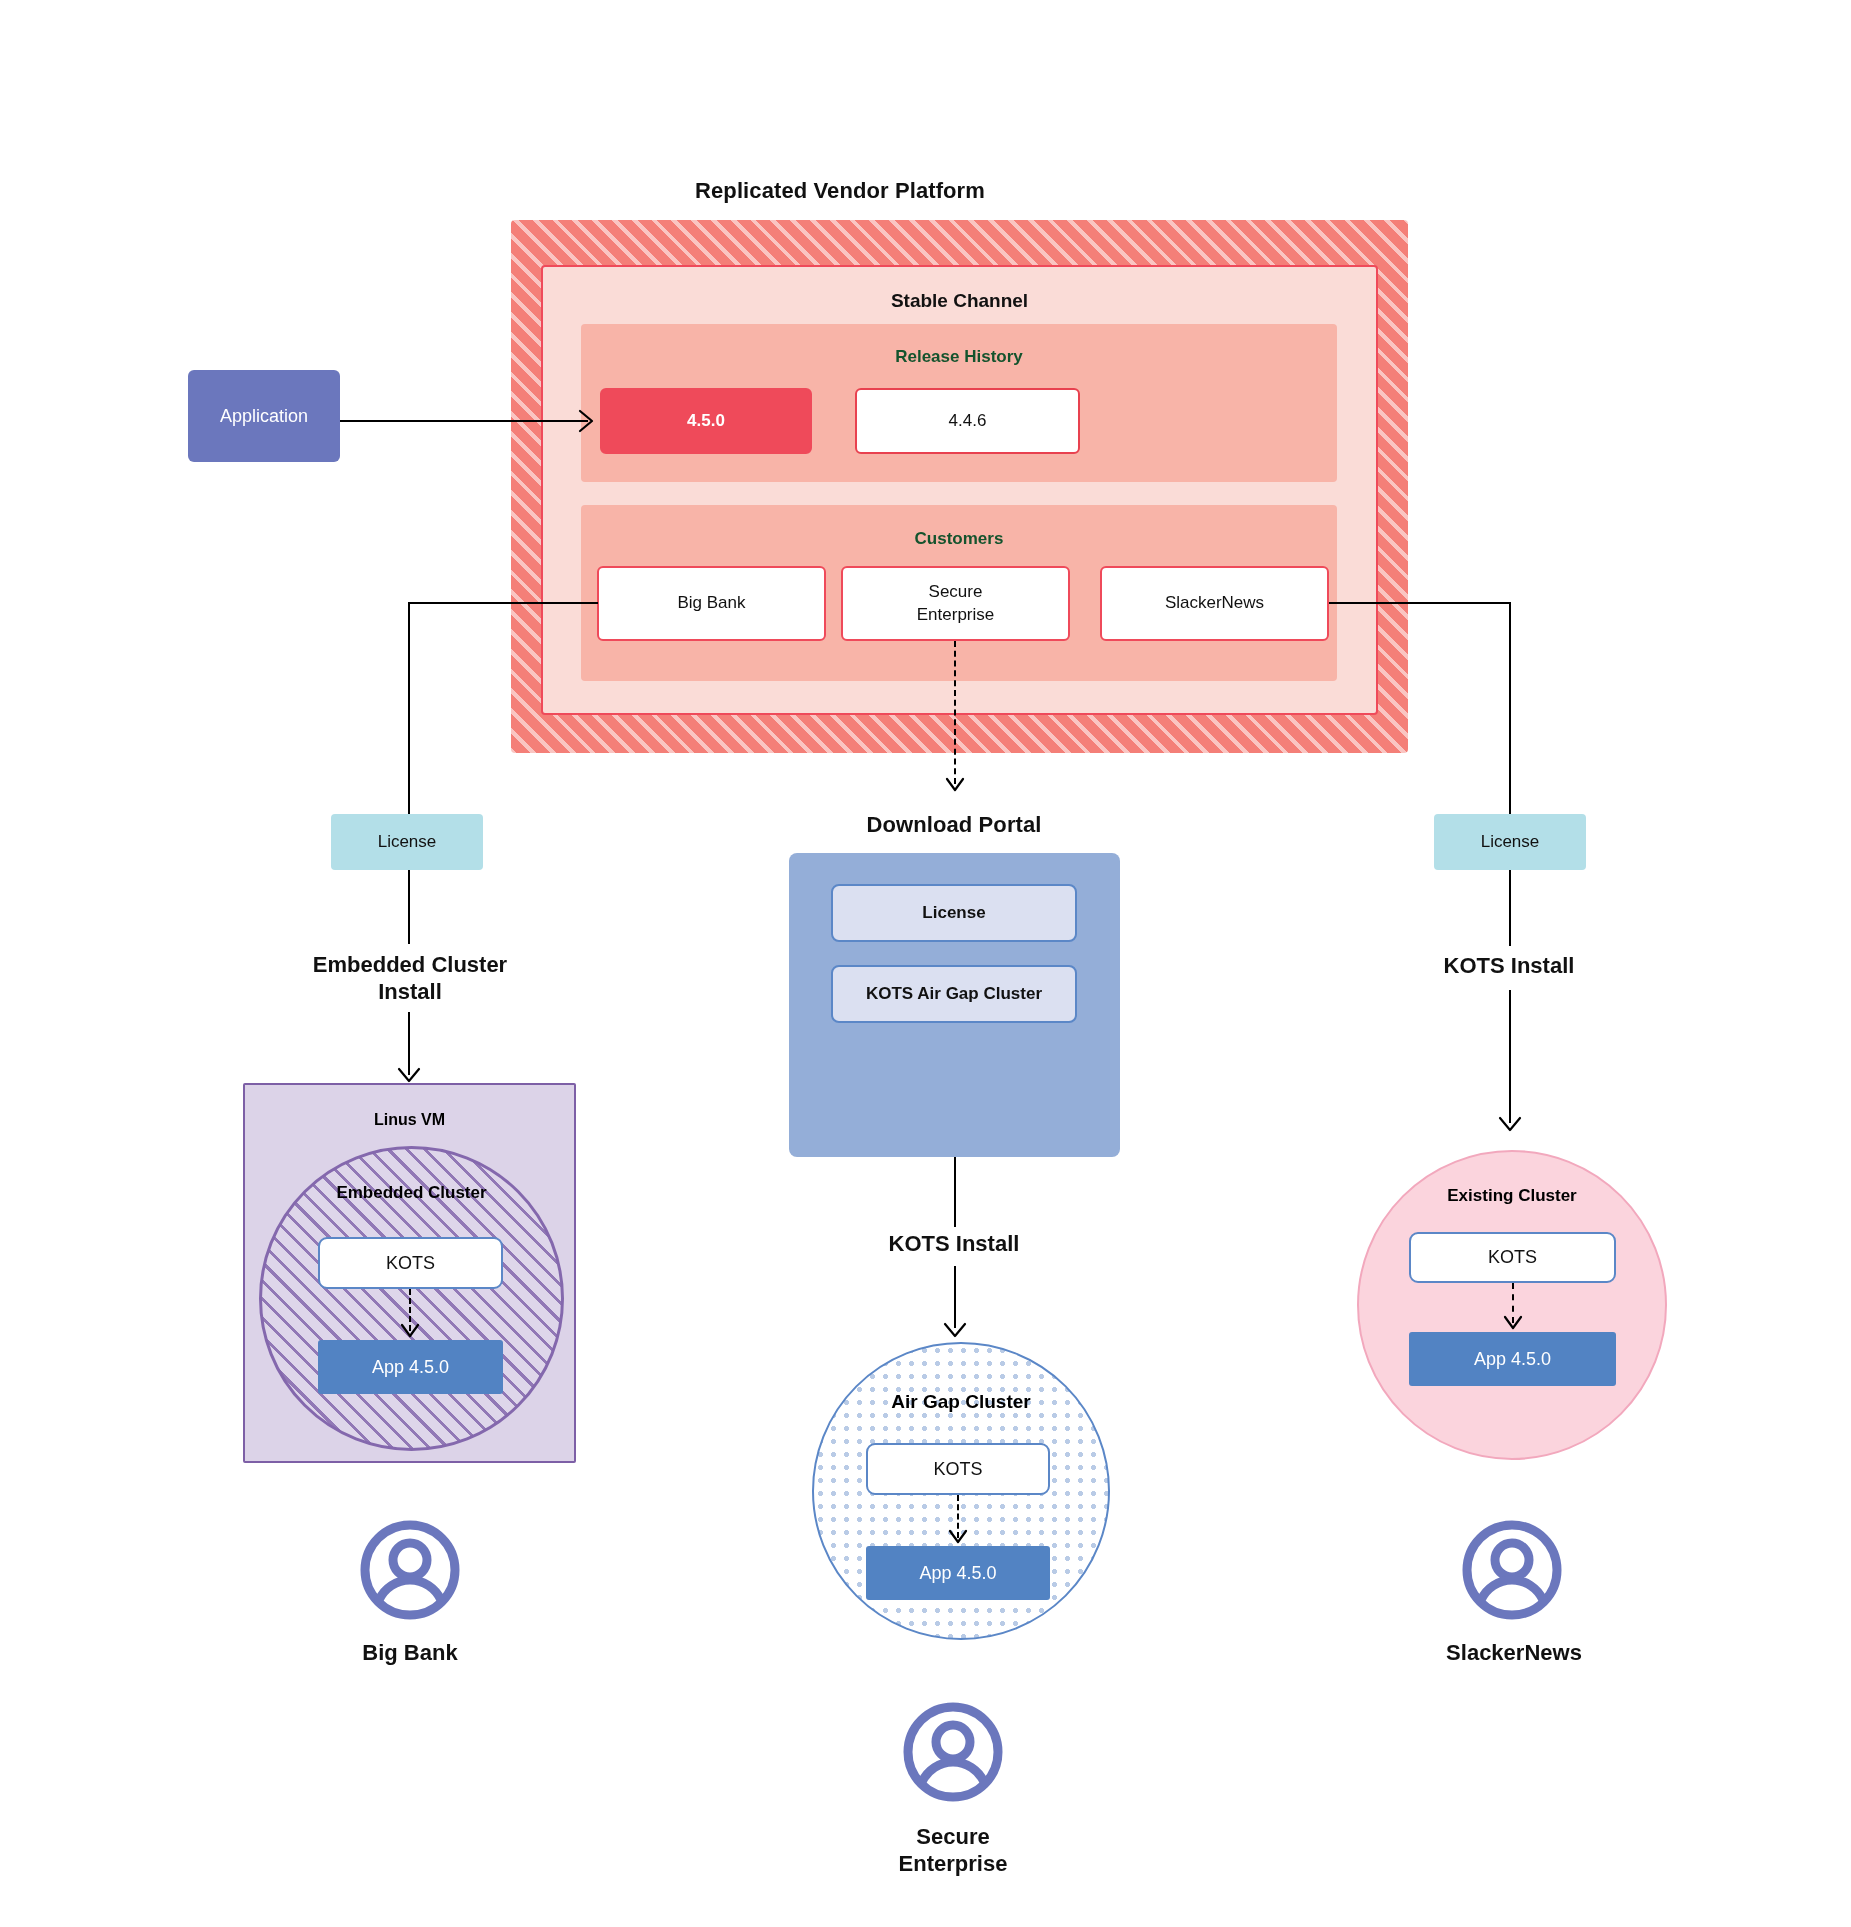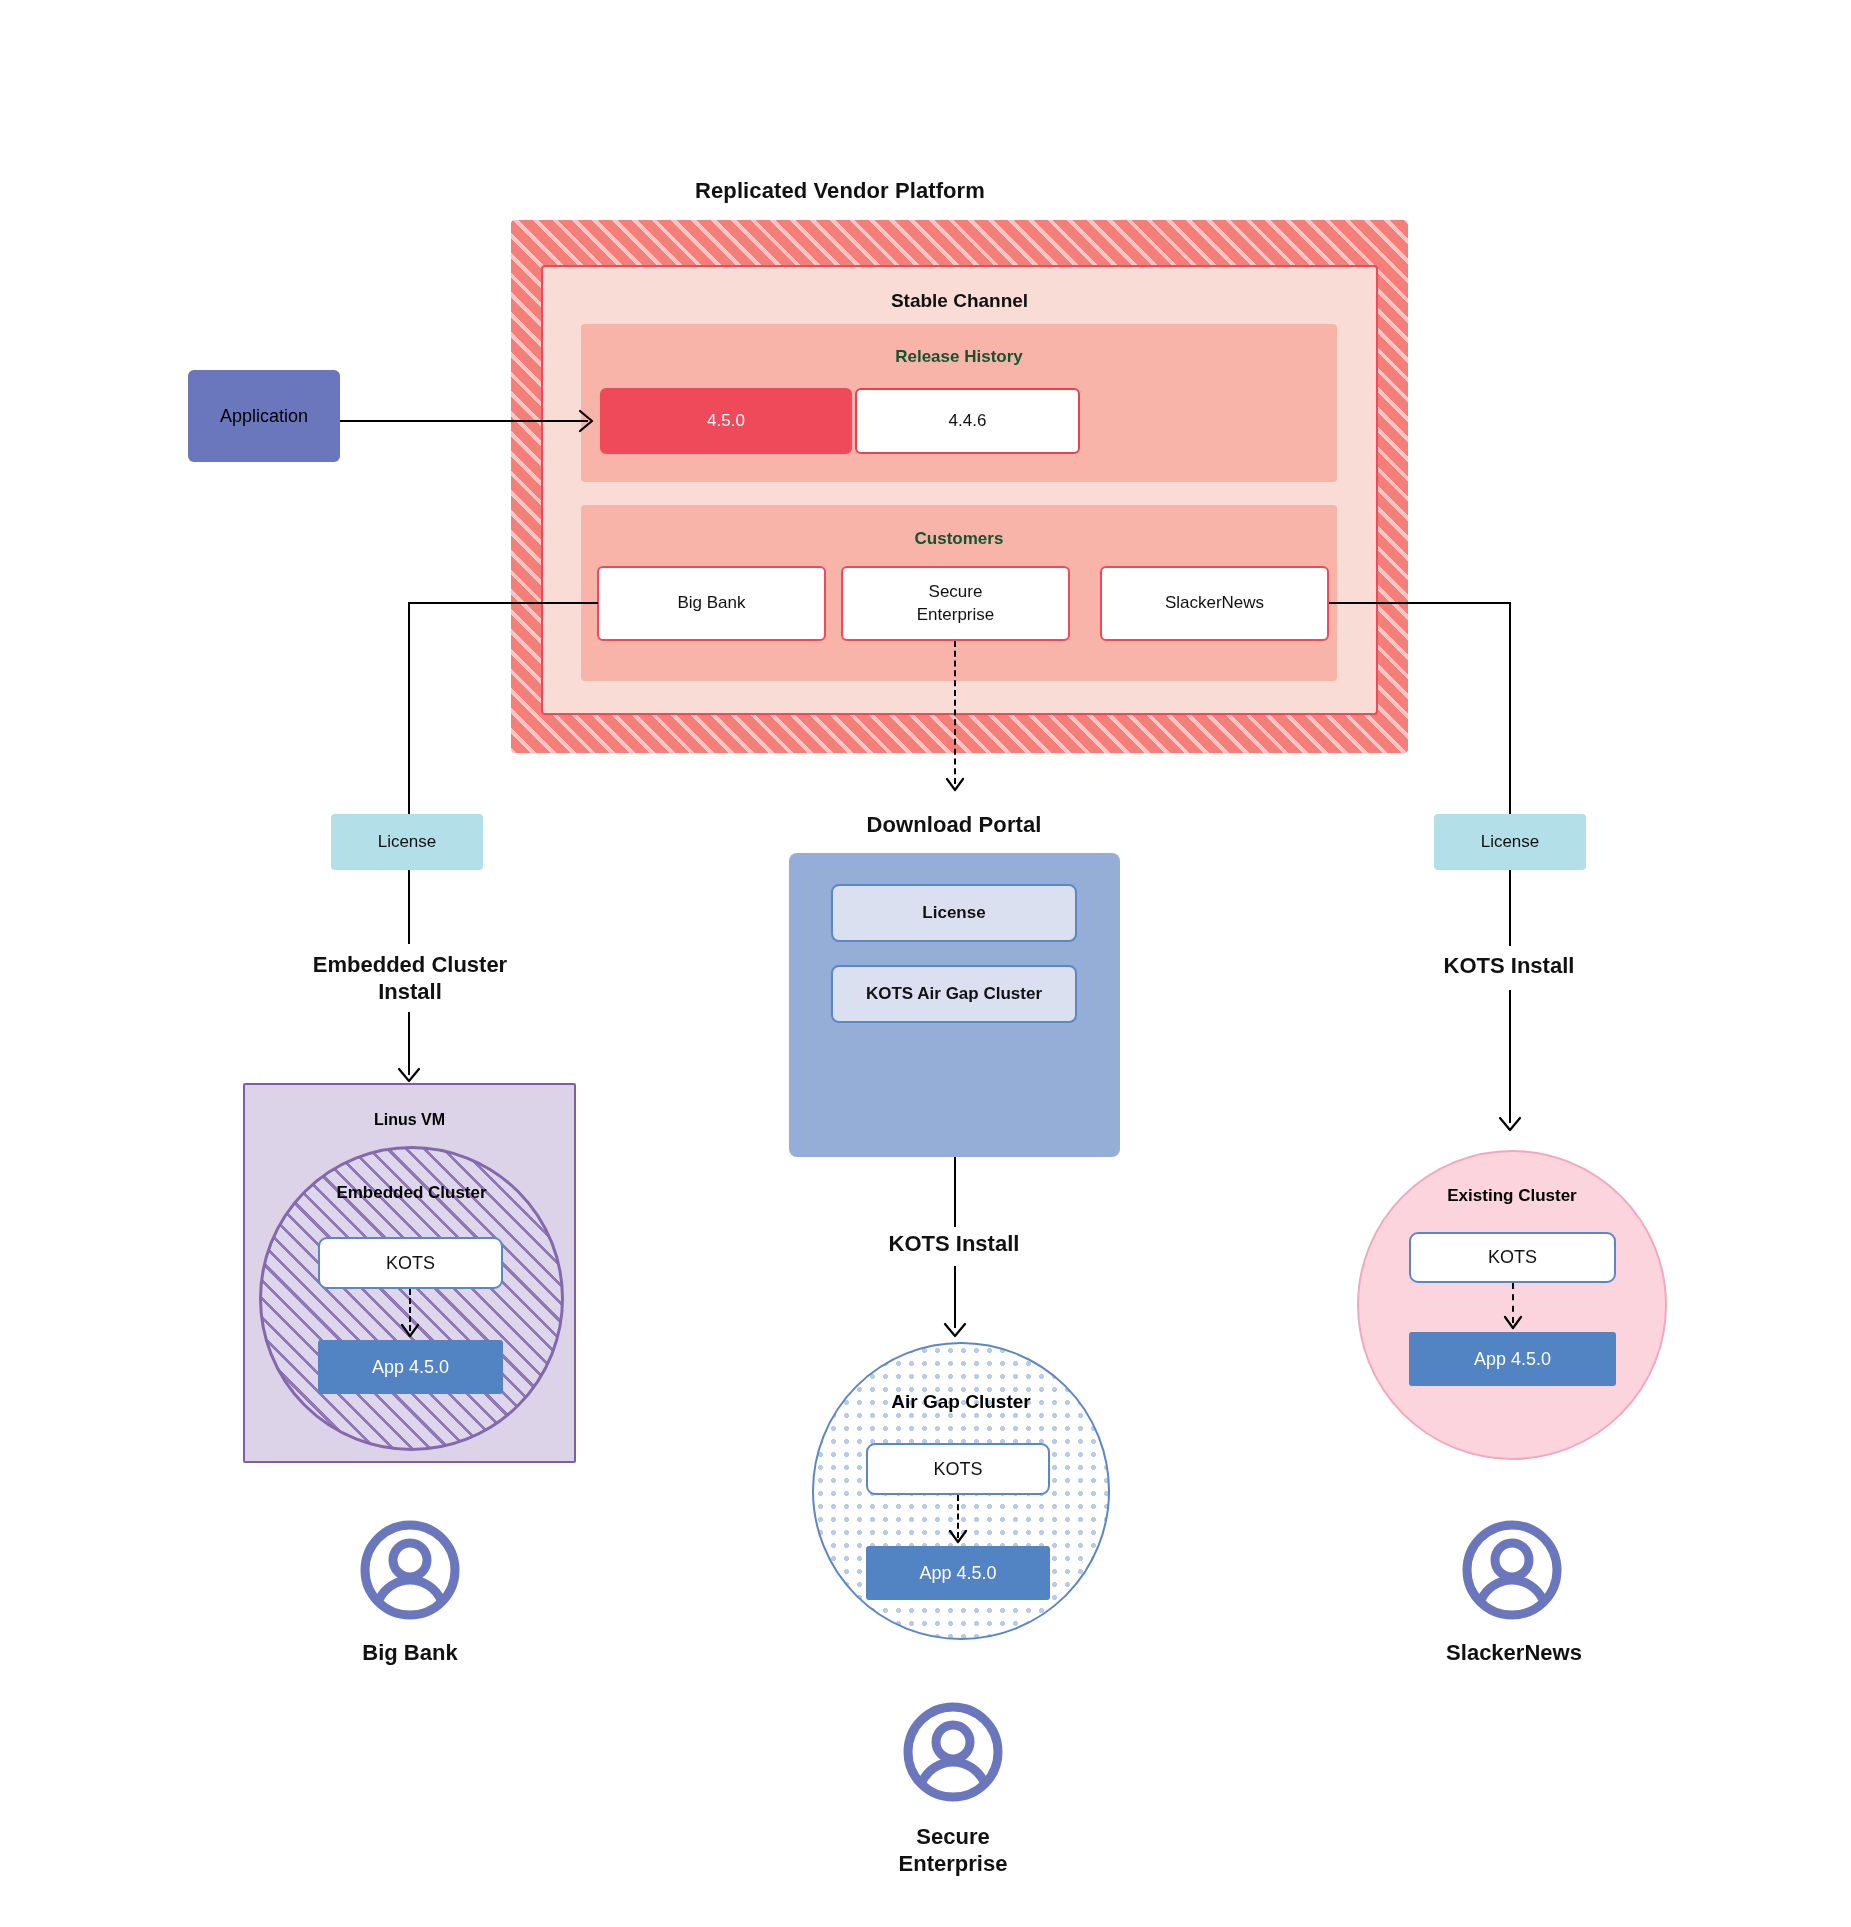--- a/index.html
+++ b/index.html
@@ -58,21 +58,21 @@
     border:2px solid #ef4a5a;
     border-radius:6px;
     font-size:17px;
     line-height:1.3;
     color:#111;
   }
 
   
   #application-box{
     background:#6b77bd;
-    color:#000000;
+    color:#ffffff;
     border-radius:6px;
     font-size:18px;
   }
 
   
   .license-badge{
     background:#b3dfe8;
     border-radius:4px;
     font-size:17px;
     color:#111;
@@ -159,21 +159,21 @@
 
   <div class="abs" id="vendor-outer" style="left:511px;top:220px;width:897px;height:533px;"></div>
 
   <div class="abs" id="stable-channel" style="left:541px;top:265px;width:837px;height:450px;">
     <div class="abs ctr title-md" style="left:0px;top:22px;width:833px;height:24px;">Stable Channel</div>
   </div>
 
   <div class="abs inner-panel" style="left:581px;top:324px;width:756px;height:158px;">
     <div class="abs ctr label-mid" style="left:0px;top:22px;width:756px;height:22px;">Release History</div>
   </div>
-  <div class="abs ctr rel-box current" style="left:600px;top:388px;width:252px;height:66px;">4.5.0</div>
+  <div class="abs ctr rel-box current" style="left:600px;top:388px;width:212px;height:66px;font-weight:bold;">4.5.0</div>
   <div class="abs ctr rel-box old" style="left:855px;top:388px;width:225px;height:66px;">4.4.6</div>
 
   <div class="abs inner-panel" style="left:581px;top:505px;width:756px;height:176px;">
     <div class="abs ctr label-mid" style="left:0px;top:23px;width:756px;height:22px;">Customers</div>
   </div>
   <div class="abs ctr cust-box" style="left:597px;top:566px;width:229px;height:75px;">Big Bank</div>
   <div class="abs ctr cust-box" style="left:841px;top:566px;width:229px;height:75px;flex-direction:column;">
     <span>Secure</span>
     <span>Enterprise</span>
   </div>

